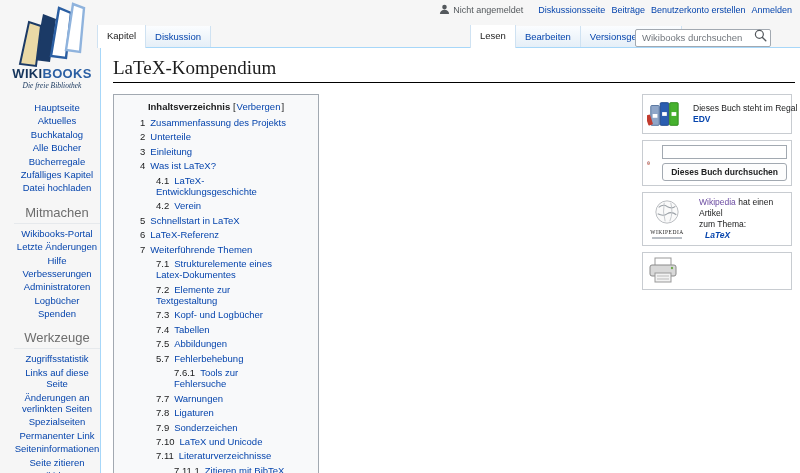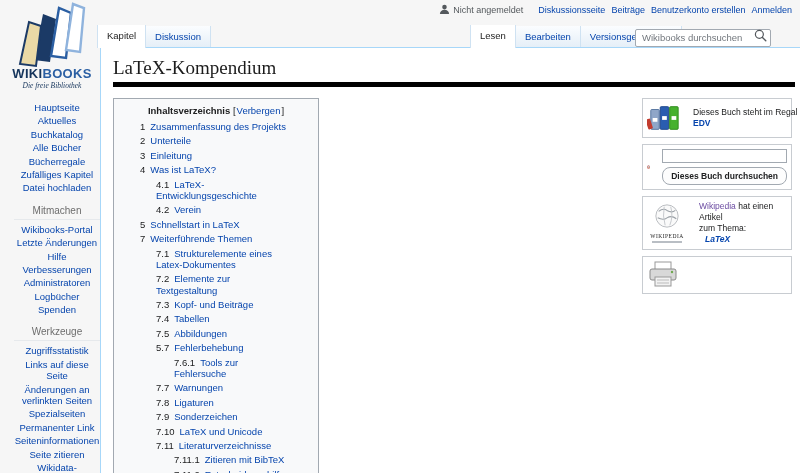--- a/index.html
+++ b/index.html
@@ -11,21 +11,21 @@
 
   
   .personal-bar { position:absolute; top:4px; right:8px; display:flex; align-items:flex-end; gap:9px; font-size:9px; }
   .personal-bar .status { color:#54595d; display:flex; align-items:center; gap:3px; }
   .personal-bar a { color:#0645ad; }
 
   
   .logo { position:absolute; left:8px; top:2px; width:88px; height:94px; }
   .sidebar { position:absolute; left:14px; top:100px; width:86px; font-size:9.5px; }
   .portal { margin-bottom:11px;text-align:center; }
-  .portal-header { color:#6d6d6d; font-size:10px; padding-bottom:3px; margin-bottom:4px;
+  .portal-header { color:#6d6d6d; font-size:13px; padding-bottom:3px; margin-bottom:4px;
                    border-bottom:1px solid #e6e9ec; }
   .portal-header:empty { display:none; border:none; margin:0; padding:0; }
   .portal-list a { display:block; margin:2px 0; line-height:1.2; color:#0645ad; }
 
   
   .tabs { position:absolute; top:25px; height:23px; display:flex; align-items:flex-end; }
   .tabs-left { left:97px; }
   .tabs-right { left:470px; }
   .tab { height:22px; line-height:22px; padding:0 9px; font-size:9.5px; white-space:nowrap;
          background:linear-gradient(#fbfdff,#e4eef7); border-left:1px solid #cfe2f2; border-right:1px solid #cfe2f2;
@@ -38,21 +38,21 @@
   .site-search { position:absolute; left:635px; top:27px; width:136px; height:18px; }
   .site-search input { width:100%; height:100%; border:1px solid #a2a9b1; border-radius:2px;
                        padding:0 18px 0 6px; font-size:9.5px; font-family:inherit; color:#202122; background:#fff; }
   .site-search input::placeholder { color:#72777d; }
   .site-search .mag { position:absolute; right:4px; top:2px; }
 
   
   .content { position:absolute; left:100px; top:47px; right:0; bottom:0; background:#fff;
              border-top:1px solid #a7d7f9; border-left:1px solid #a7d7f9; padding:9px 5px 0 12px; z-index:1; }
   h1.page-title { font-family:"Liberation Serif", serif; font-weight:400; font-size:19px; color:#1b1b1b;
-                  padding-bottom:3px; border-bottom:5px solid #000000; }
+                  padding-bottom:3px; border-bottom:1px solid #000000; }
   .content-body { display:flex; justify-content:space-between; align-items:flex-start; margin-top:11px; }
 
   
   .toc { width:206px; background:#f8f9fa; border:1px solid #a2a9b1; padding:6px 10px 10px; font-size:9.5px; }
   .toc-title { text-align:center; margin-bottom:5px; }
   .toc-title b { color:#202122; }
   .toc-title .bracket { color:#202122; }
   .toc-title a { margin:0 1px; }
   .toc ul { list-style:none; }
   .toc li { margin:3px 16px; line-height:1.2; }
@@ -64,21 +64,21 @@
   .right-col { width:150px; margin-right:3px; }
   .infobox { border:1px solid #c8ccd1; background:#fff; margin-bottom:6px; padding:4px 4px;
              display:flex; align-items:center; gap:12px; font-size:8.5px; line-height:1.3; color:#202122; }
   .infobox .txt { flex:1; min-width:0; }
   .infobox .nowrap { white-space:nowrap; }
   .infobox a.bold { font-weight:bold; }
   .book-search-right { flex:1; }
   .book-search-right input { width:100%; height:14px; border:1px solid #a2a9b1; background:#fff;
                              font-size:9px; padding:0 3px; font-family:inherit; }
   .book-search-right button { margin-top:4px; width:100%; font-family:inherit; font-size:8.5px; font-weight:bold;
-                              color:#202122; background:#fdfdfd; border:1px solid #a2a9b1; border-radius:8px;
+                              color:#202122; background:#fdfdfd; border:1px solid #a2a9b1; border-radius:3px;
                               padding:3px 8px; white-space:nowrap; cursor:pointer; }
   .wp-icon-col { width:40px; text-align:center; color:#222; }
   .wp-wordmark { font-family:"Liberation Serif", serif; font-size:5.5px; letter-spacing:0.5px; margin-top:1px; }
   .wp-subline { height:2px; width:30px; margin:1px auto 0; background:#b9bec4; }
   .article-link { font-weight:bold; font-style:italic; margin-left:6px; }
 </style>
 </head>
 <body>
 
 <div id="screen">
@@ -190,28 +190,29 @@
             <li class="lvl1"><span class="num">3</span><a>Einleitung</a></li>
 
             <li class="lvl1"><span class="num">4</span><a>Was ist LaTeX?</a></li>
 
             <li class="lvl2"><span class="num">4.1</span><a>LaTeX-Entwicklungsgeschichte</a></li>
 
             <li class="lvl2"><span class="num">4.2</span><a>Verein</a></li>
 
             <li class="lvl1"><span class="num">5</span><a>Schnellstart in LaTeX</a></li>
 
+            <li class="lvl1"><span class="num">6</span><a>LaTeX-Referenz</a></li>
 
             <li class="lvl1"><span class="num">7</span><a>Weiterführende Themen</a></li>
 
             <li class="lvl2"><span class="num">7.1</span><a>Strukturelemente eines Latex-Dokumentes</a></li>
 
             <li class="lvl2"><span class="num">7.2</span><a>Elemente zur Textgestaltung</a></li>
 
-            <li class="lvl2"><span class="num">7.3</span><a>Kopf- und Beiträge</a></li>
+            <li class="lvl2"><span class="num">7.3</span><a>Kopf- und Logbücher</a></li>
 
             <li class="lvl2"><span class="num">7.4</span><a>Tabellen</a></li>
 
             <li class="lvl2"><span class="num">7.5</span><a>Abbildungen</a></li>
 
             <li class="lvl2"><span class="num">5.7</span><a>Fehlerbehebung</a></li>
 
             <li class="lvl3"><span class="num">7.6.1</span><a>Tools zur Fehlersuche</a></li>
 
             <li class="lvl2"><span class="num">7.7</span><a>Warnungen</a></li>

